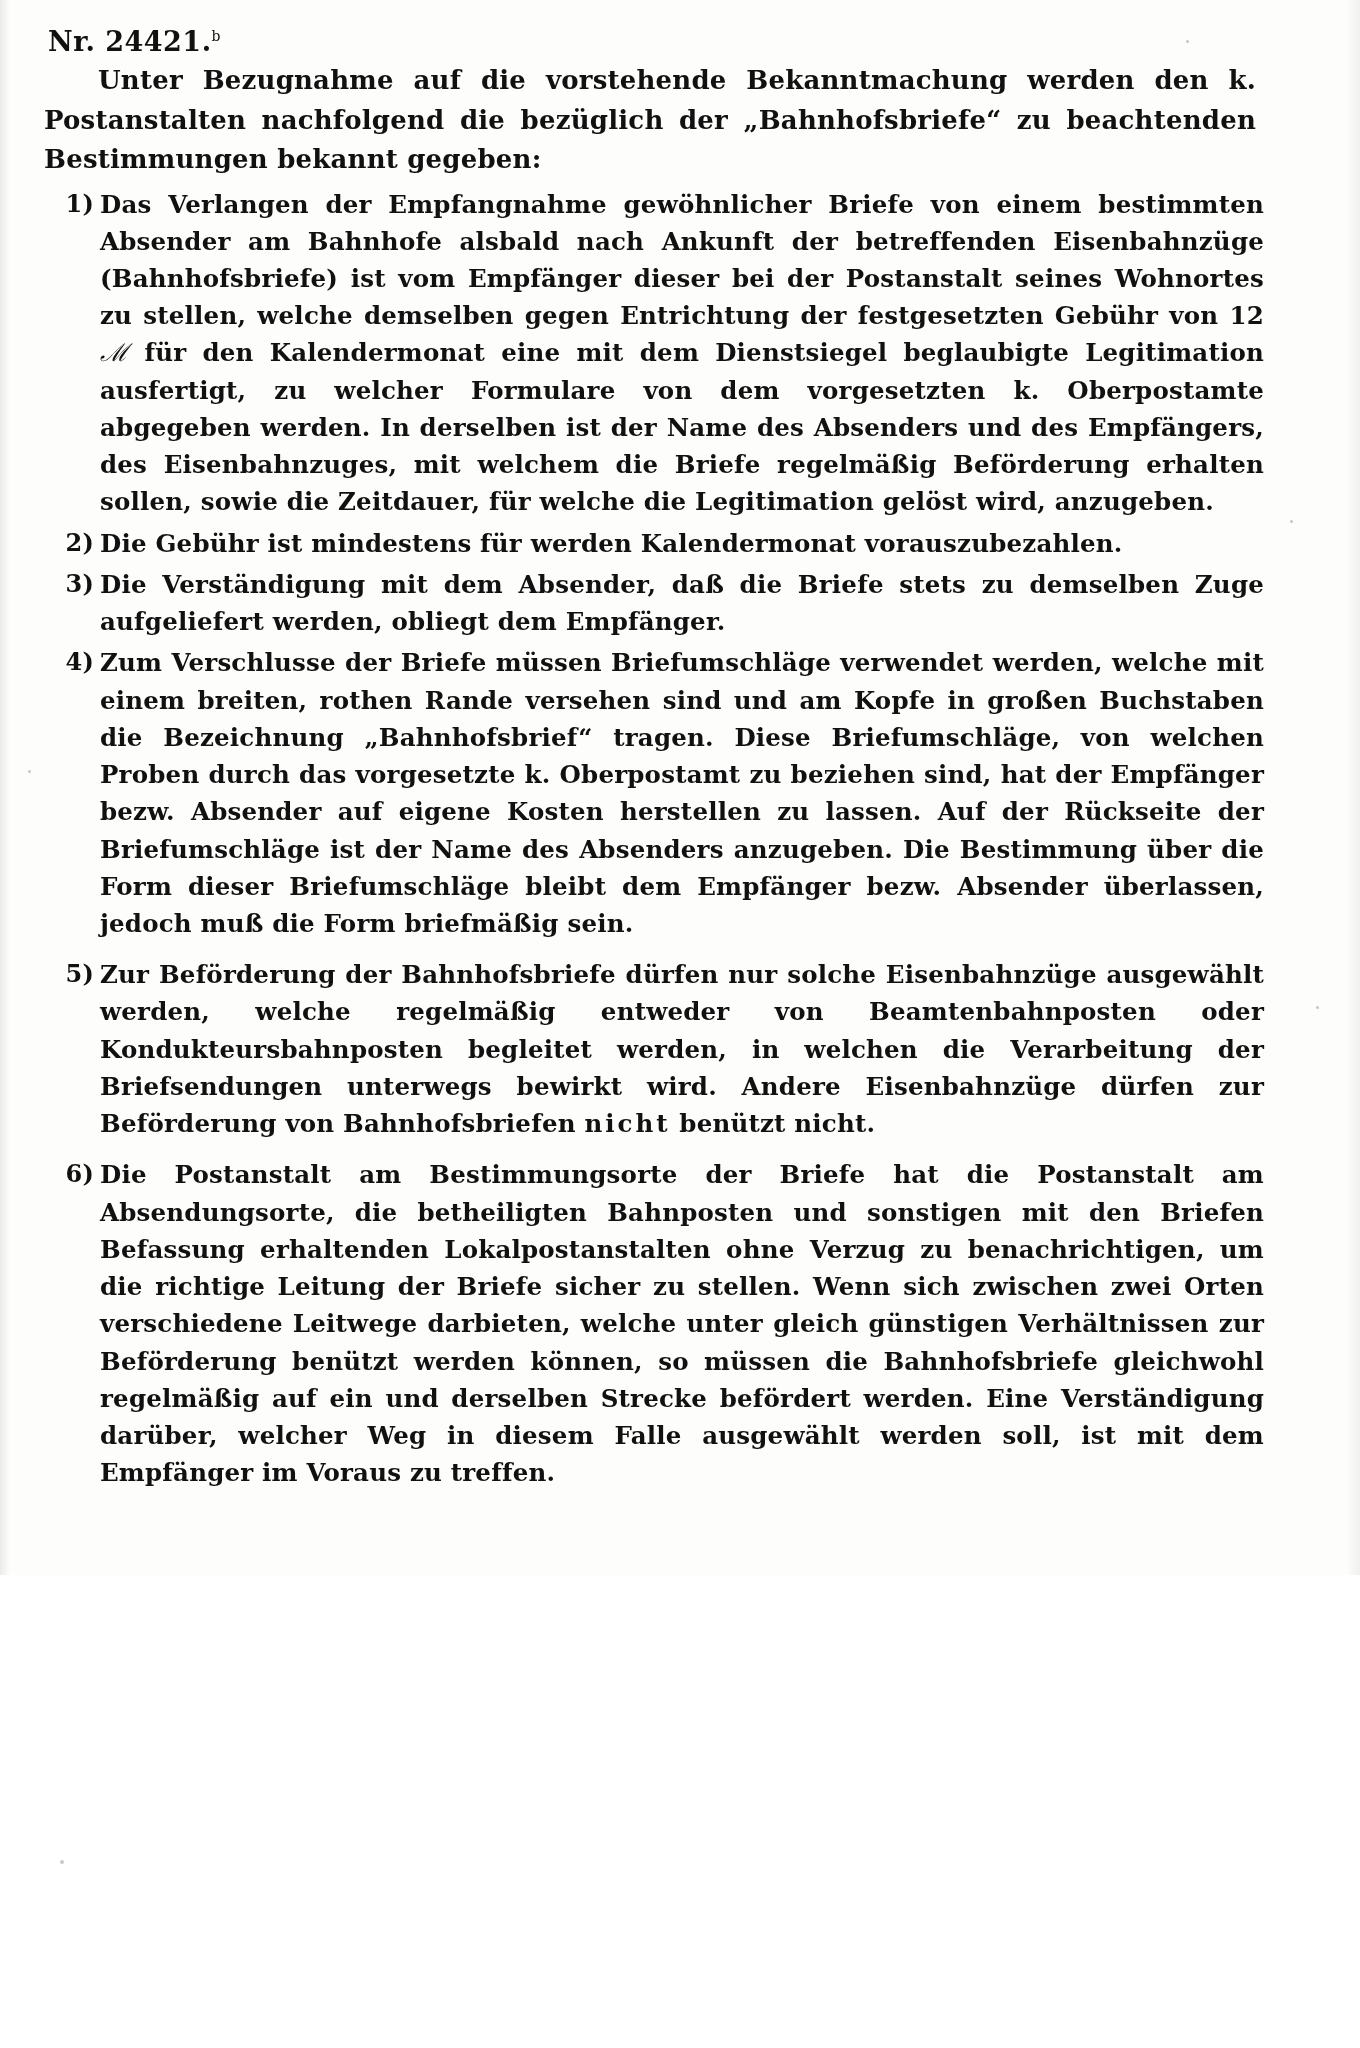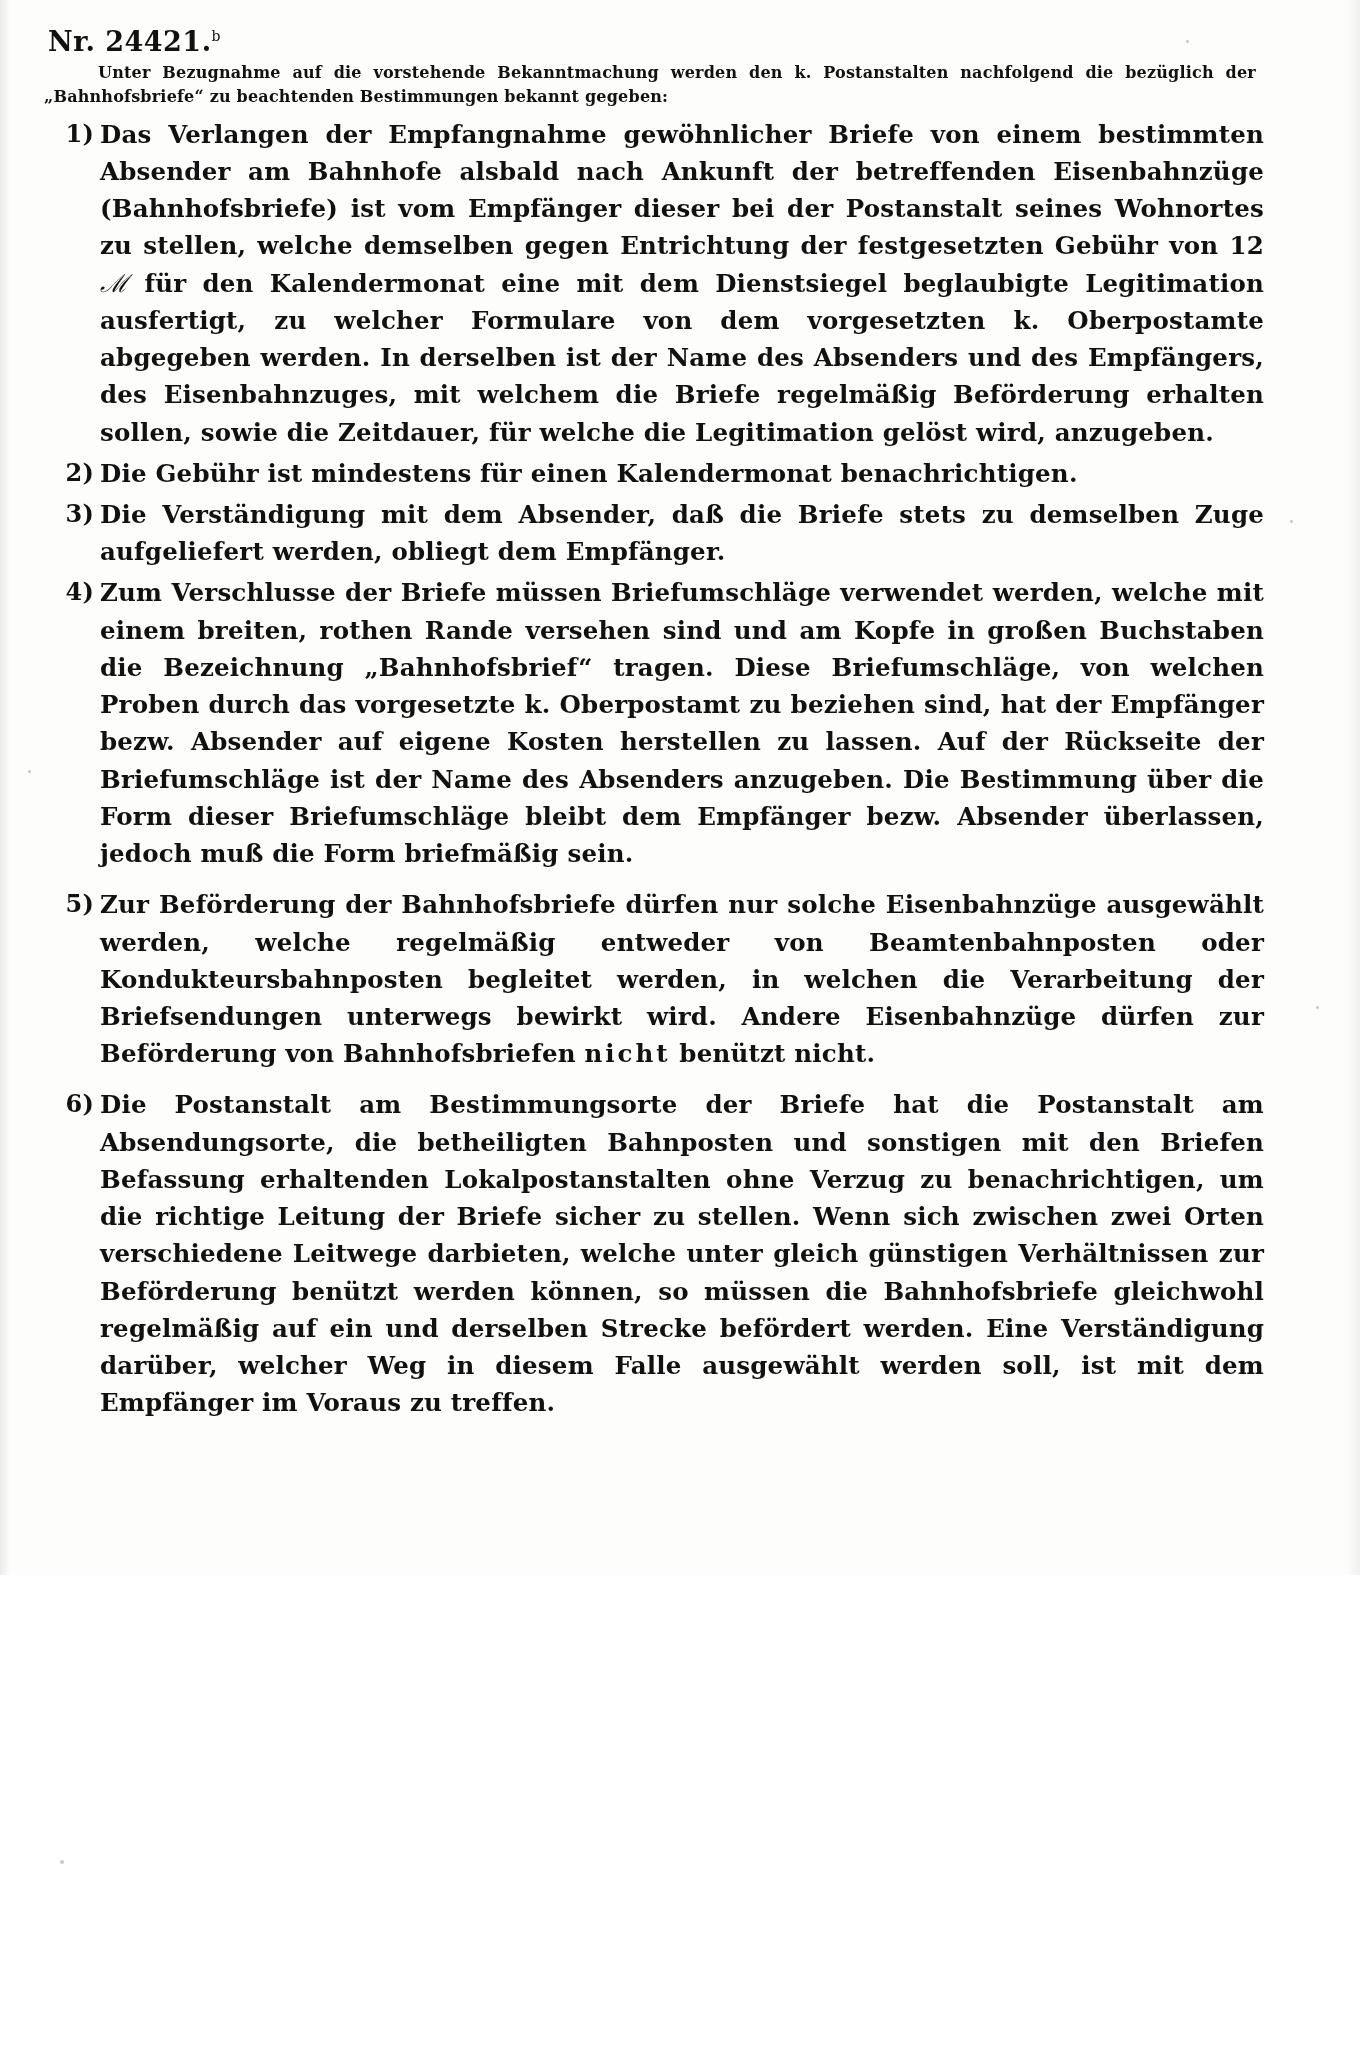--- a/index.html
+++ b/index.html
@@ -42,21 +42,21 @@
     font-weight: 400;
   }
   .subject-line {
     text-align: left;
     padding-left: 218px;
     font-size: 21.5px;
     margin: 6px 0 12px 0;
     line-height: 1.2;
   }
   .intro {
-    font-size: 16px;
+    font-size: 26px;
     line-height: 1.52;
     text-align: justify;
     text-justify: inter-word;
     margin: 0 4px 6px 0;
     padding-right: 4px;
   }
   .intro .indent {
     display: inline-block;
     width: 54px;
   }
@@ -135,21 +135,21 @@
 
   <ol class="items">
 
     <li class="fraktur">
       <span class="num">1)</span>
       <span>Das Verlangen der Empfangnahme gewöhnlicher Briefe von einem bestimmten Absender am Bahnhofe alsbald nach Ankunft der betreffenden Eisenbahnzüge (Bahnhofsbriefe) ist vom Empfänger dieser bei der Postanstalt seines Wohnortes zu stellen, welche demselben gegen Entrichtung der festgesetzten Gebühr von 12 </span><span class="m-sym">ℳ</span><span> für den Kalendermonat eine mit dem Dienstsiegel beglaubigte Legitimation ausfertigt, zu welcher Formulare von dem vorgesetzten k. Oberpostamte abgegeben werden. In derselben ist der Name des Absenders und des Empfängers, des Eisenbahnzuges, mit welchem die Briefe regelmäßig Beförderung erhalten sollen, sowie die Zeitdauer, für welche die Legitimation gelöst wird, anzugeben.</span>
     </li>
 
     <li class="fraktur">
       <span class="num">2)</span>
-      <span>Die Gebühr ist mindestens für einen Kalendermonat benachrichtigen.</span>
+      <span>Die Gebühr ist mindestens für werden Kalendermonat vorauszubezahlen.</span>
     </li>
 
     <li class="fraktur">
       <span class="num">3)</span>
       <span>Die Verständigung mit dem Absender, daß die Briefe stets zu demselben Zuge aufgeliefert werden, obliegt dem Empfänger.</span>
     </li>
 
     <li class="fraktur">
       <span class="num">4)</span>
       <span>Zum Verschlusse der Briefe müssen Briefumschläge verwendet werden, welche mit einem breiten, rothen Rande versehen sind und am Kopfe in großen Buchstaben die Bezeichnung „Bahnhofsbrief“ tragen. Diese Briefumschläge, von welchen Proben durch das vorgesetzte k. Oberpostamt zu beziehen sind, hat der Empfänger bezw. Absender auf eigene Kosten herstellen zu lassen. Auf der Rückseite der Briefumschläge ist der Name des Absenders anzugeben. Die Bestimmung über die Form dieser Briefumschläge bleibt dem Empfänger bezw. Absender überlassen, jedoch muß die Form briefmäßig sein.</span>

